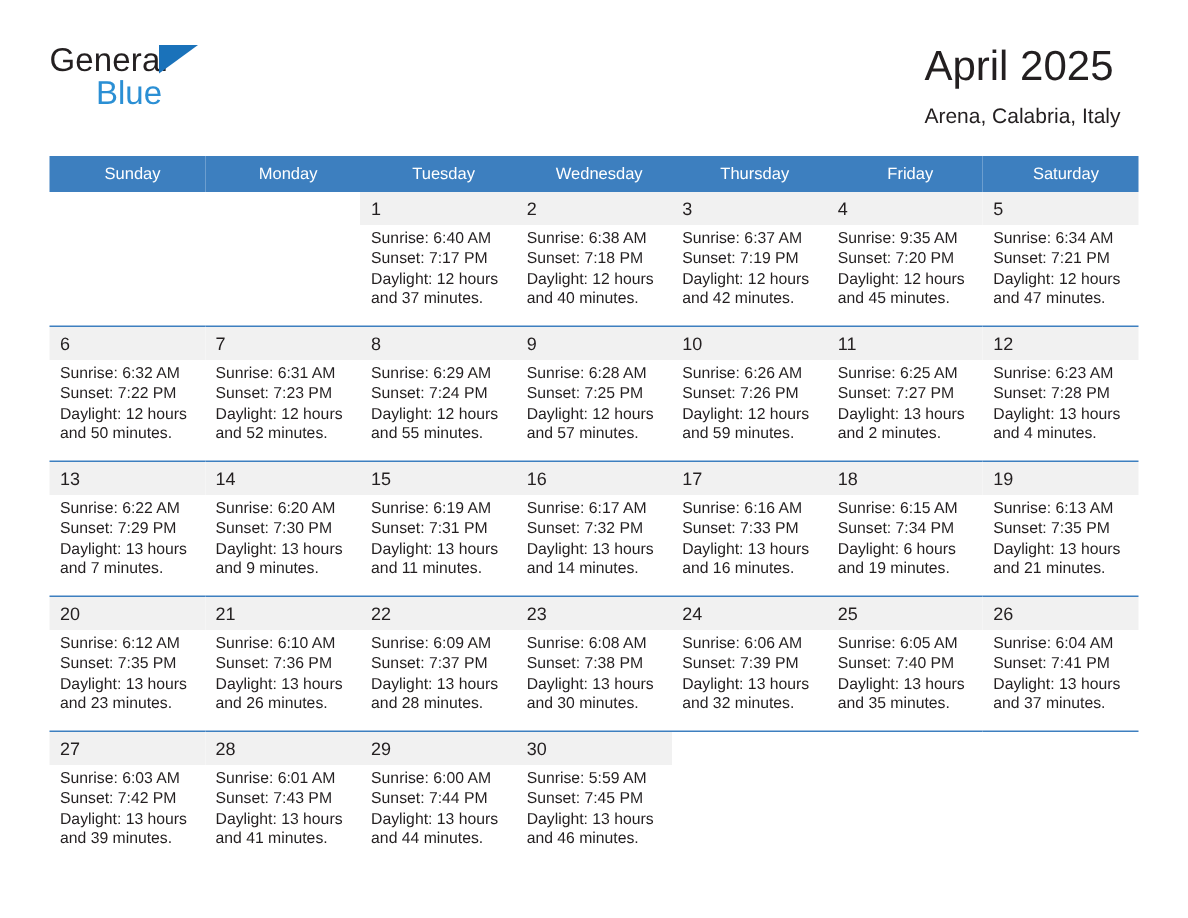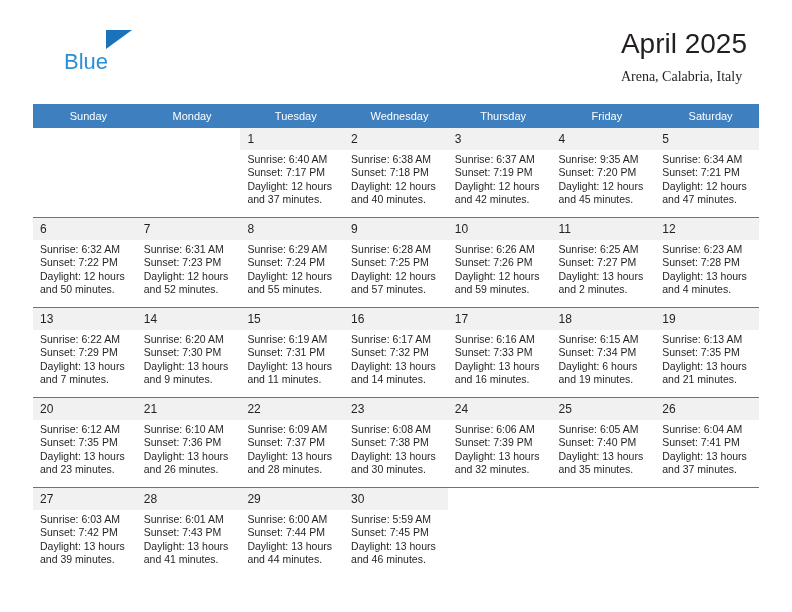--- a/index.html
+++ b/index.html
@@ -75,21 +75,20 @@
     line-height: 34px;
     color: #231f20;
     font-weight: normal;
     margin: 0;
   }
   .cal-subtitle {
     font-size: 14px;
     line-height: 20px;
     color: #231f20;
     margin: 6px 0 0 0;
-    font-family: Liberation Serif, serif;
   }
 
   
   .calendar {
     position: absolute;
     left: 33px;
     top: 104px;
     width: 726px;
     border-collapse: collapse;
     table-layout: fixed;
@@ -145,20 +144,21 @@
 </style>
 </head>
 <body>
 
 <div class="page">
 
   <div class="header">
 
     <div class="brand">
       <div class="brand-line1">
+        <span class="brand-general">General</span>
         <span class="brand-triangle"></span>
       </div>
       <div class="brand-line2">Blue</div>
     </div>
 
     <div class="title-block">
       <h1 class="cal-title">April 2025</h1>
       <div class="cal-subtitle">Arena, Calabria, Italy</div>
     </div>
 

